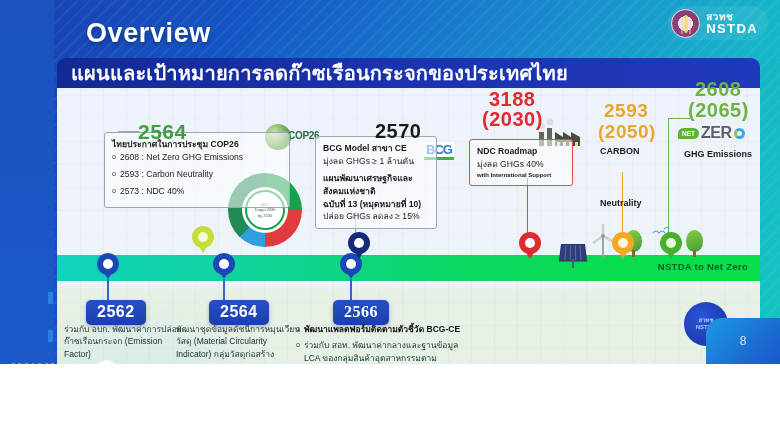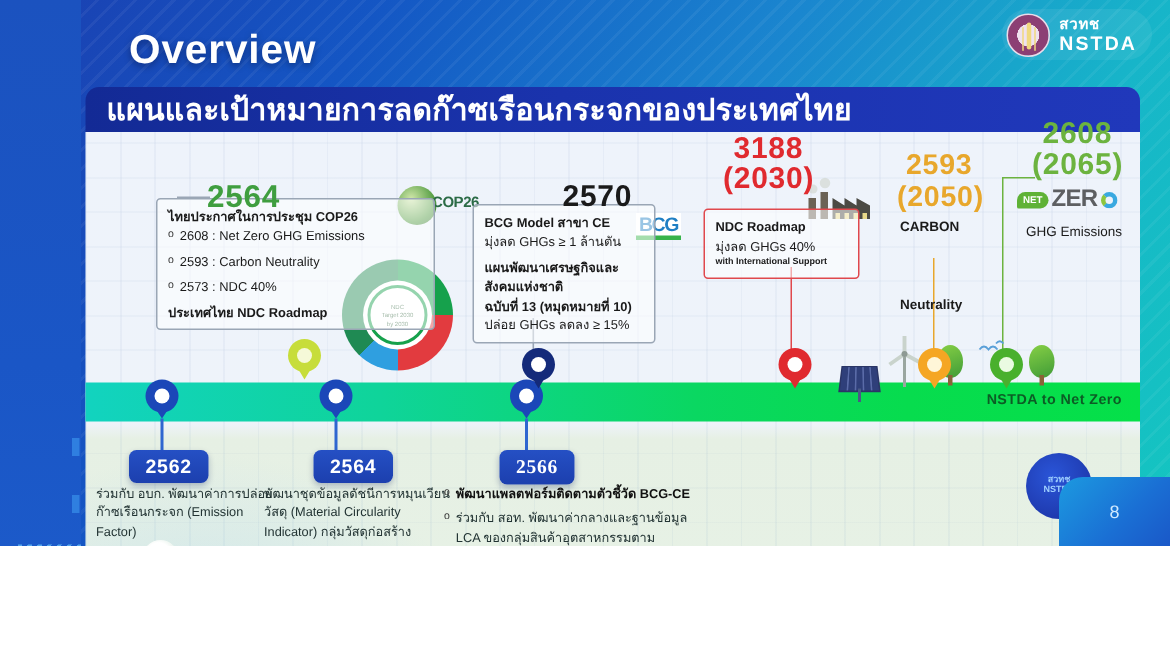--- a/index.html
+++ b/index.html
@@ -105,21 +105,21 @@
   .pin .tail {
     width: 0; height: 0; margin: -5px auto 0;
     border-left: 6px solid transparent; border-right: 6px solid transparent;
   }
   .pin .stem { width:1.5px; margin:0 auto; }
 
   
   .chip {
     position: absolute; z-index: 8;
     background: linear-gradient(180deg,#2550c4 0%, #1c3fae 100%);
-    color:#fff; font-size: 13px; font-weight: bold; letter-spacing:.5px;
+    color:#fff; font-size: 16px; font-weight: bold; letter-spacing:.5px;
     padding: 3px 11px 4px; border-radius: 5px;
     box-shadow: 0 2px 4px rgba(10,30,90,.28);
   }
   .note { position: absolute; z-index: 8; color:#233; font-size:8.5px; line-height:1.45; }
   .note b { font-weight: bold; color:#111; }
   .bul { display:flex; gap:4px; margin-bottom:4px; }
   .bul .dot { font-size:7px; line-height:1.7; color:#333; }
 
   
   .callout {
@@ -219,21 +219,20 @@
         <span>2608 : Net Zero GHG Emissions</span>
       </div>
     <div class="bul">
         <span class="dot">o</span>
         <span>2593 : Carbon Neutrality</span>
       </div>
     <div class="bul">
         <span class="dot">o</span>
         <span>2573 : NDC 40%</span>
       </div>
-    <div style="font-weight:bold; margin-top:4px">ประเทศไทย NDC Roadmap</div>
   </div>
   <div class="cop-globe" style="left:265px; top:124px;"></div>
   <div class="cop-txt" style="left:288px; top:130px;">COP26</div>
 
   <div class="sdg-wheel" style="left:228px; top:173px;">
     <div class="sdg-core">NDC<br>Target 2030<br>by 2030</div>
   </div>
 
   <div class="yearlbl" style="left:375px; top:120px; font-size:20px; color:#1a1a1a;">2570</div>
   <div class="callout brd-grey" style="left:315px; top:136px; width:122px;">
@@ -274,21 +273,21 @@
   <div class="note" style="left:600px; top:157px; font-size:9px; font-weight:bold; color:#1a1a1a;margin-top:40px;">Neutrality</div>
   <div class="connector" style="left:622px; top:172px; width:1px; height:66px; background:#e8a72c;"></div>
 
   <div class="yearlbl" style="left:695px; top:78px; font-size:20px; color:#6cb33f;">2608</div>
   <div class="yearlbl" style="left:688px; top:99px; font-size:20px; color:#6cb33f;">(2065)</div>
   <div class="netzero" style="left:678px; top:124px;">
     <span class="nz-leaf">NET</span>
     <span class="nz-zero">ZER</span>
     <span class="nz-o"></span>
   </div>
-  <div class="note" style="left:684px; top:148px; font-size:9px; font-weight:normal; color:#1a1a1a;">GHG Emissions</div>
+  <div class="note" style="left:684px; top:148px; font-size:9px; font-weight:bold; color:#1a1a1a;">GHG Emissions</div>
   <div class="connector" style="left:668px; top:118px; width:1px; height:120px; background:#6cb33f;"></div>
   <div class="connector" style="left:668px; top:118px; width:22px; height:1px; background:#6cb33f;"></div>
 
   <div class="solar" style="left:560px; top:243px;"></div>
   <div class="solar-leg" style="left:572px; top:259px;"></div>
   <svg class="tree" style="left:588px; top:222px;" width="30" height="40" viewBox="0 0 30 40">
     <rect x="14" y="14" width="2" height="22" fill="#9aa6a0"></rect>
     <g stroke="#c9d3cc" stroke-width="2.6" fill="none">
       <path d="M15 14 L15 2"></path>
         <path d="M15 14 L26 20"></path>

